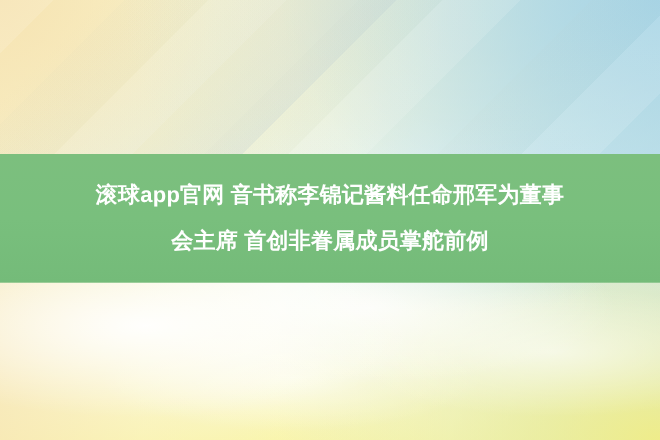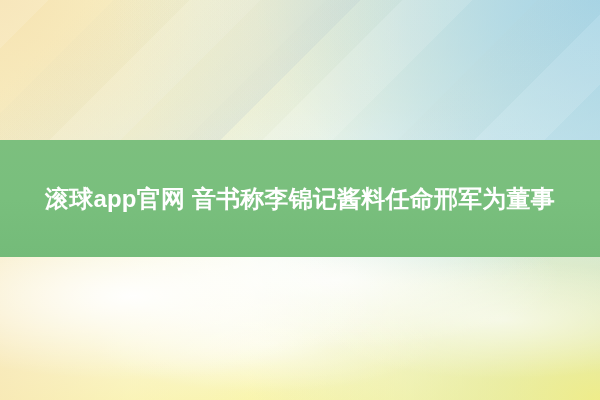--- a/index.html
+++ b/index.html
@@ -132,21 +132,21 @@
     background: linear-gradient(to bottom, #7cbf7e 0%, #79bf7d 50%, #74bb79 100%);
     box-sizing: border-box;
     display: flex;
     flex-direction: column;
     align-items: center;
     justify-content: center;
   }
   .title-line {
     color: #ffffff;
     font-weight: 700;
-    font-size: 24px;
+    font-size: 20px;
     line-height: 41px;
     letter-spacing: 0.2px;
     white-space: nowrap;
     text-align: center;
   }
 </style>
 </head>
 <body>
 
 <div id="canvas">
@@ -155,15 +155,16 @@
   <div class="bg-layer bg-horiz"></div>
   <div class="bg-layer bg-corner-warm"></div>
   <div class="bg-layer bg-corner-cyan"></div>
   <div class="bg-layer bg-corner-yellow"></div>
   <div class="bg-layer bg-clouds"></div>
   <div class="bg-layer bg-rays"></div>
   <div class="bg-layer bg-rays2"></div>
 
   <div class="title-band">
     <div class="title-line">滚球app官网 音书称李锦记酱料任命邢军为董事</div>
+    <div class="title-line">会主席 首创非眷属成员掌舵前例</div>
   </div>
 
 </div>
 
 </body></html>

